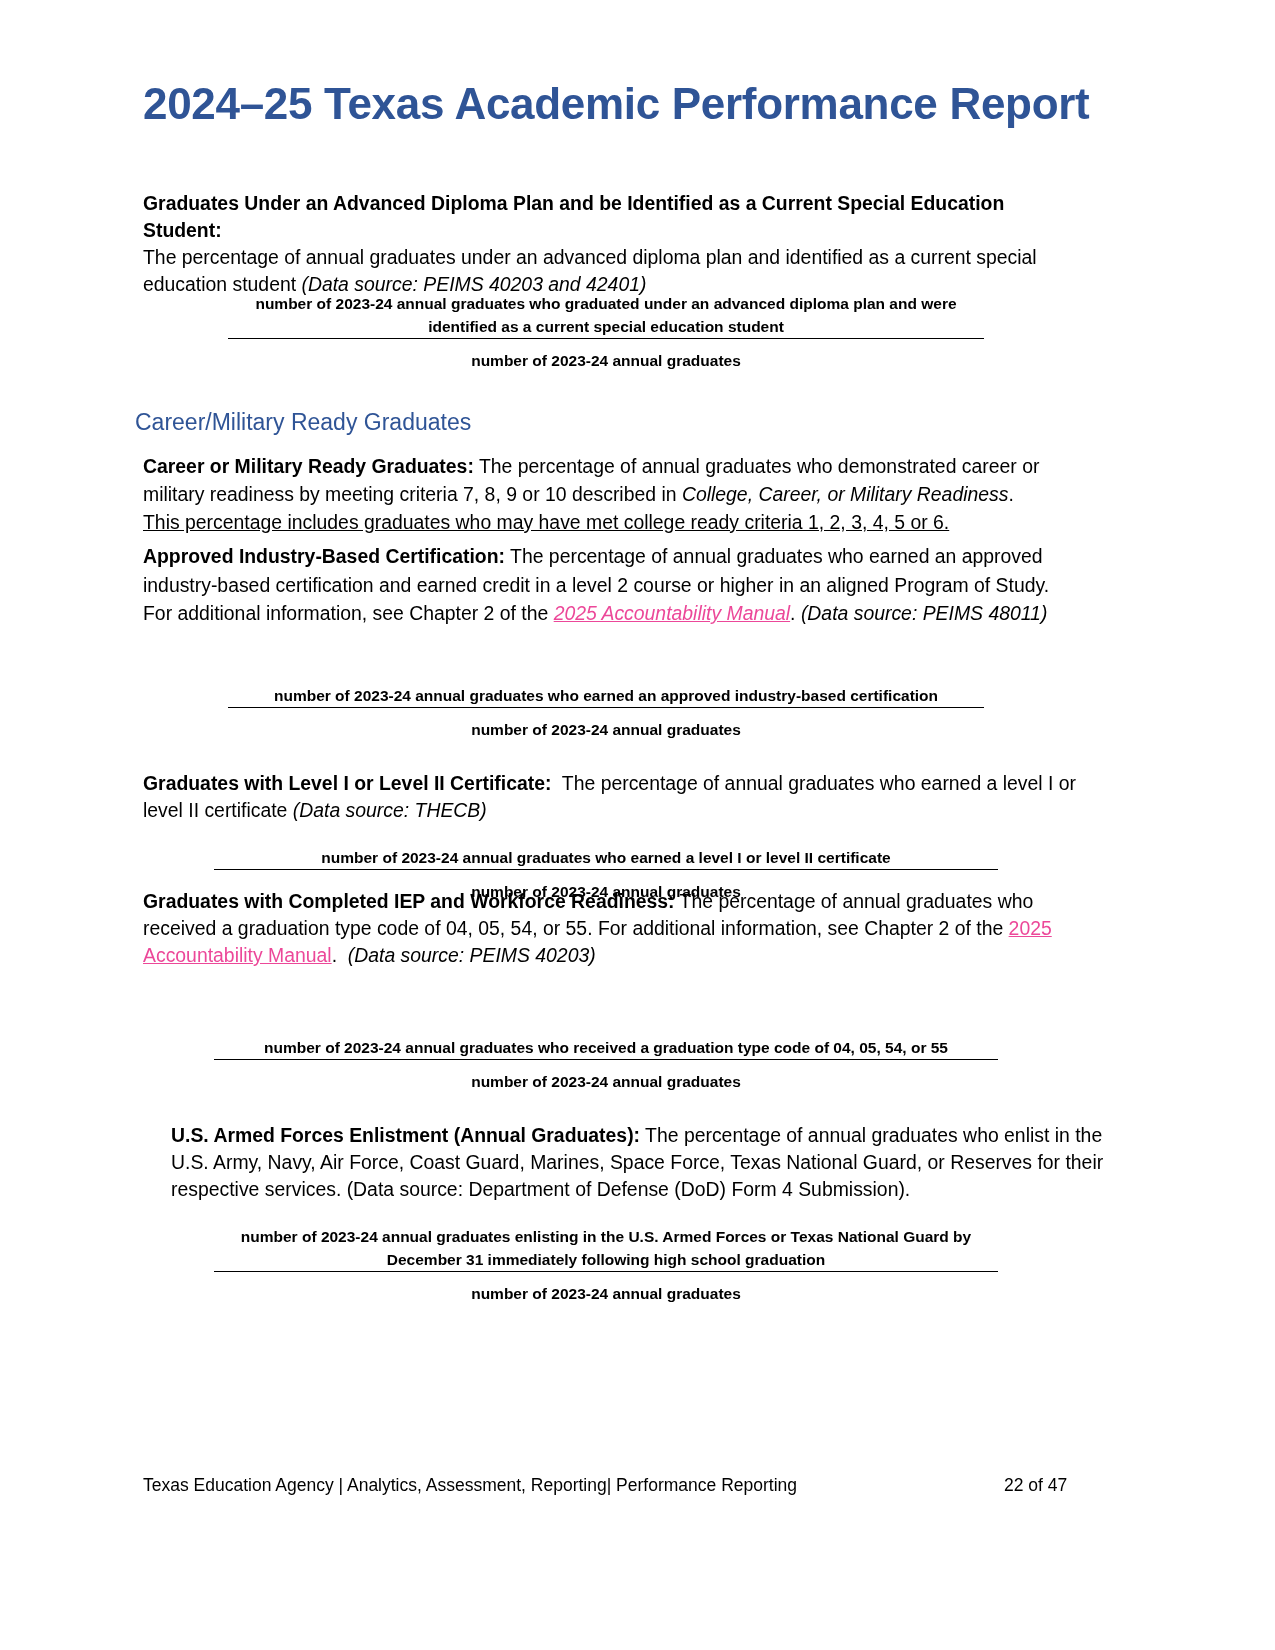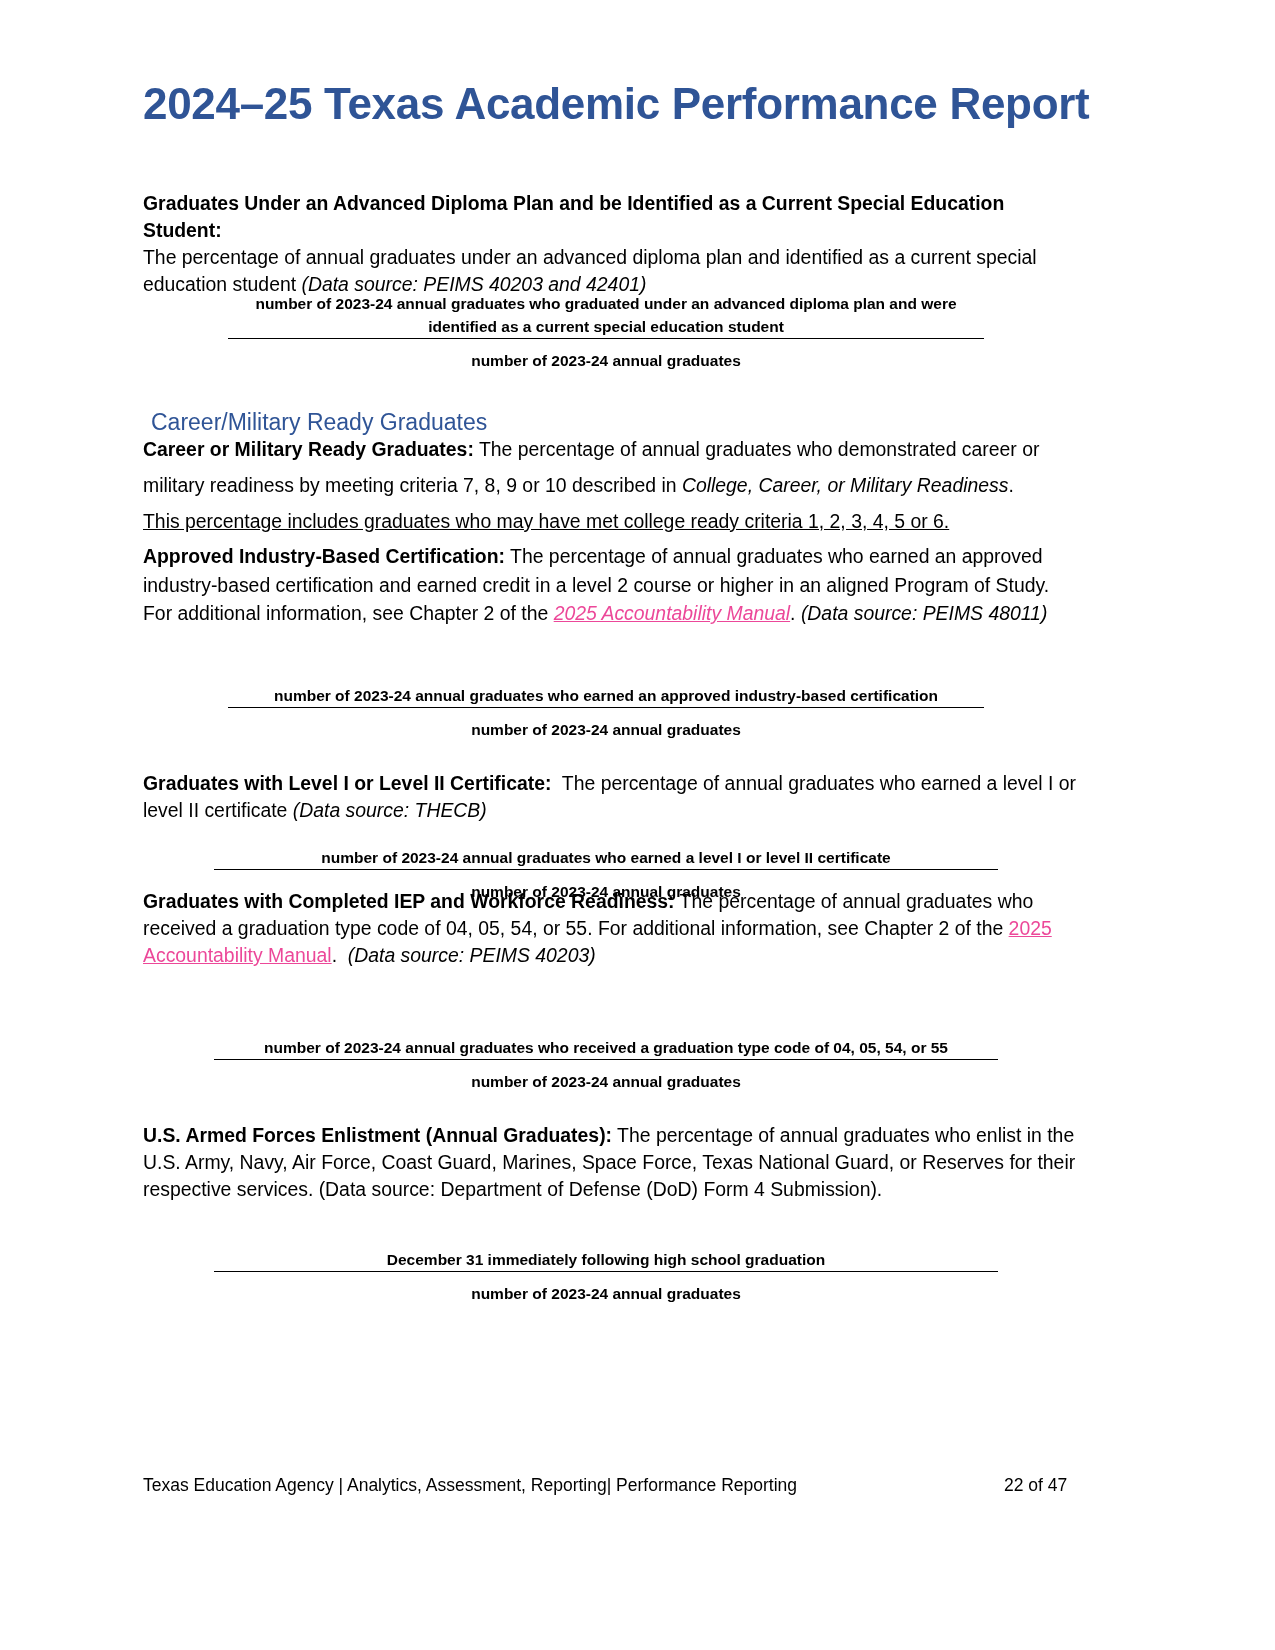--- a/index.html
+++ b/index.html
@@ -3,21 +3,21 @@
 <meta charset="utf-8">
 <style>
   html, body { margin: 0; padding: 0; background: #ffffff; }
   body { width: 1275px; height: 1650px; position: relative; font-family: "Liberation Sans", "DejaVu Sans", sans-serif; color: #000; }
   .title { position: absolute; left: 143px; top: 76px; width: 980px; font-size: 44px; line-height: 55px; font-weight: bold; color: #2f5496; letter-spacing: -0.3px; }
   .para { position: absolute; left: 143px; width: 935px; font-size: 19.4px; line-height: 27px; }
   .para b { font-weight: bold; }
   .para i { font-style: italic; }
   .para .u { text-decoration: underline; }
   .link { color: #ec4899; text-decoration: underline; }
-  .section-h { position: absolute; left: 151px; font-size: 23px; line-height: 30px; color: #2f5496; }
+  .section-h { position: absolute; left: 135px; font-size: 23px; line-height: 30px; color: #2f5496; }
   .frac { position: absolute; text-align: center; font-size: 15.5px; font-weight: bold; line-height: 23px; }
   .frac .num { border-bottom: 1.3px solid #000; }
   .frac .den { padding-top: 10px; }
   .footer { position: absolute; top: 1473px; font-size: 17.5px; line-height: 24px; }
 </style>
 </head>
 <body>
 
 <h1 class="title" style="margin:0;">
   <span>2024–25 Texas Academic Performance Report</span><br>
@@ -30,21 +30,21 @@
 <div class="frac" style="top:292px; left:228px; width:756px;">
   <div class="num">
     <span>number of 2023-24 annual graduates who graduated under an advanced diploma plan and were</span><br>
     <span>identified as a current special education student</span>
   </div>
   <div class="den">number of 2023-24 annual graduates</div>
 </div>
 
 <div class="section-h" style="top:407px;">Career/Military Ready Graduates</div>
 
-<div class="para" style="top:431px; line-height:36px;">
+<div class="para" style="top:452px; line-height:28px;">
   <b>Career or Military Ready Graduates:</b><span> The percentage of annual graduates who demonstrated career or military readiness by meeting criteria 7, 8, 9 or 10 described in </span><i>College, Career, or Military Readiness</i><span>.</span><br>
   <span class="u">This percentage includes graduates who may have met college ready criteria 1, 2, 3, 4, 5 or 6.</span>
 </div>
 
 <div class="para" style="top:542px; line-height:28.5px;">
   <b>Approved Industry-Based Certification:</b><span> The percentage of annual graduates who earned an approved industry-based certification and earned credit in a level 2 course or higher in an aligned Program of Study. For additional information, see Chapter 2 of the </span><i><a class="link" href="#">2025 Accountability Manual</a></i><span>. </span><i>(Data source: PEIMS 48011)</i>
 </div>
 <div class="frac" style="top:684px; left:228px; width:756px;">
   <div class="num">number of 2023-24 annual graduates who earned an approved industry-based certification</div>
   <div class="den">number of 2023-24 annual graduates</div>
@@ -59,25 +59,25 @@
 </div>
 
 <div class="para" style="top:888px;">
   <b>Graduates with Completed IEP and Workforce Readiness:</b><span> The percentage of annual graduates who received a graduation type code of 04, 05, 54, or 55. For additional information, see Chapter 2 of the </span><a class="link" href="#">2025 Accountability Manual</a><span style="white-space:pre-wrap;">.  </span><i>(Data source: PEIMS 40203)</i>
 </div>
 <div class="frac" style="top:1036px; left:214px; width:784px;">
   <div class="num">number of 2023-24 annual graduates who received a graduation type code of 04, 05, 54, or 55</div>
   <div class="den">number of 2023-24 annual graduates</div>
 </div>
 
-<div class="para" style="top:1122px;">
+<div class="para" style="top:1122px;margin-left:28px;">
   <b>U.S. Armed Forces Enlistment (Annual Graduates):</b><span> The percentage of annual graduates who enlist in the U.S. Army, Navy, Air Force, Coast Guard, Marines, Space Force, Texas National Guard, or Reserves for their respective services. (Data source: Department of Defense (DoD) Form 4 Submission).</span>
 </div>
 <div class="frac" style="top:1225px; left:214px; width:784px;">
   <div class="num">
-    <br>
+    <span>number of 2023-24 annual graduates enlisting in the U.S. Armed Forces or Texas National Guard by</span><br>
     <span>December 31 immediately following high school graduation</span>
   </div>
   <div class="den">number of 2023-24 annual graduates</div>
 </div>
 
 <div class="footer" style="left:143px;">Texas Education Agency | Analytics, Assessment, Reporting| Performance Reporting</div>
 <div class="footer" style="left:1004px;">22 of 47</div>
 
 </body></html>

